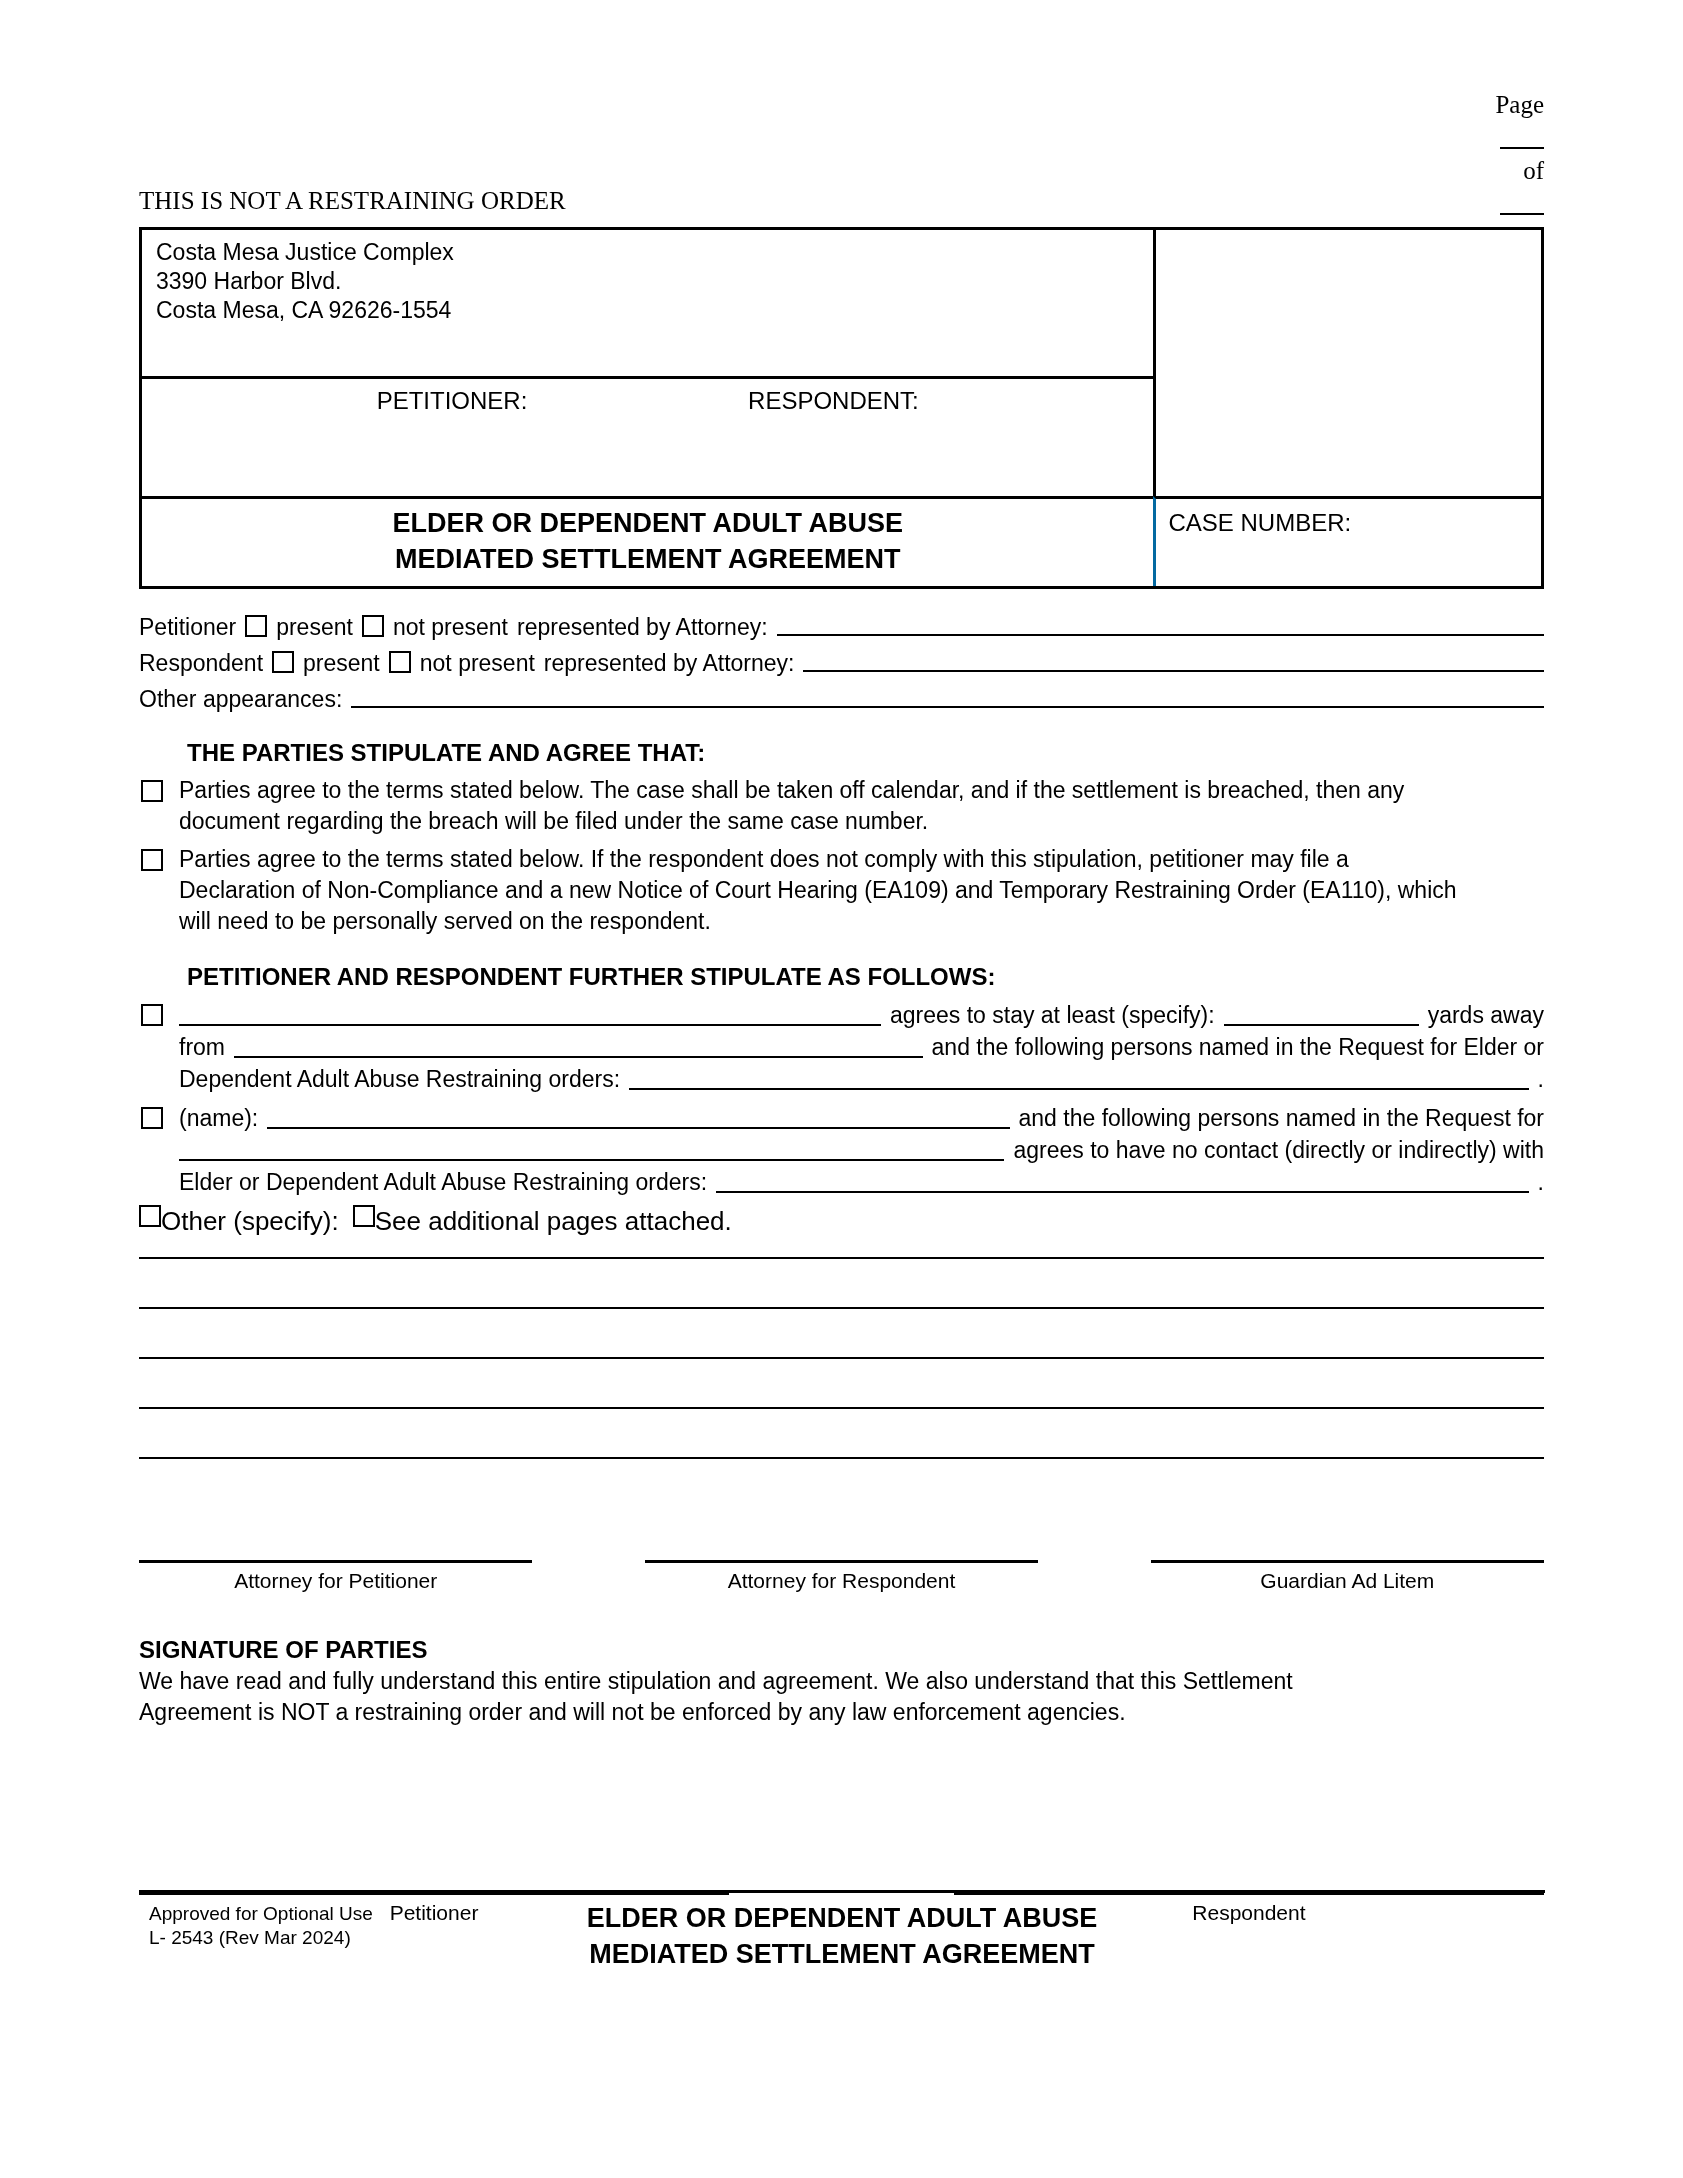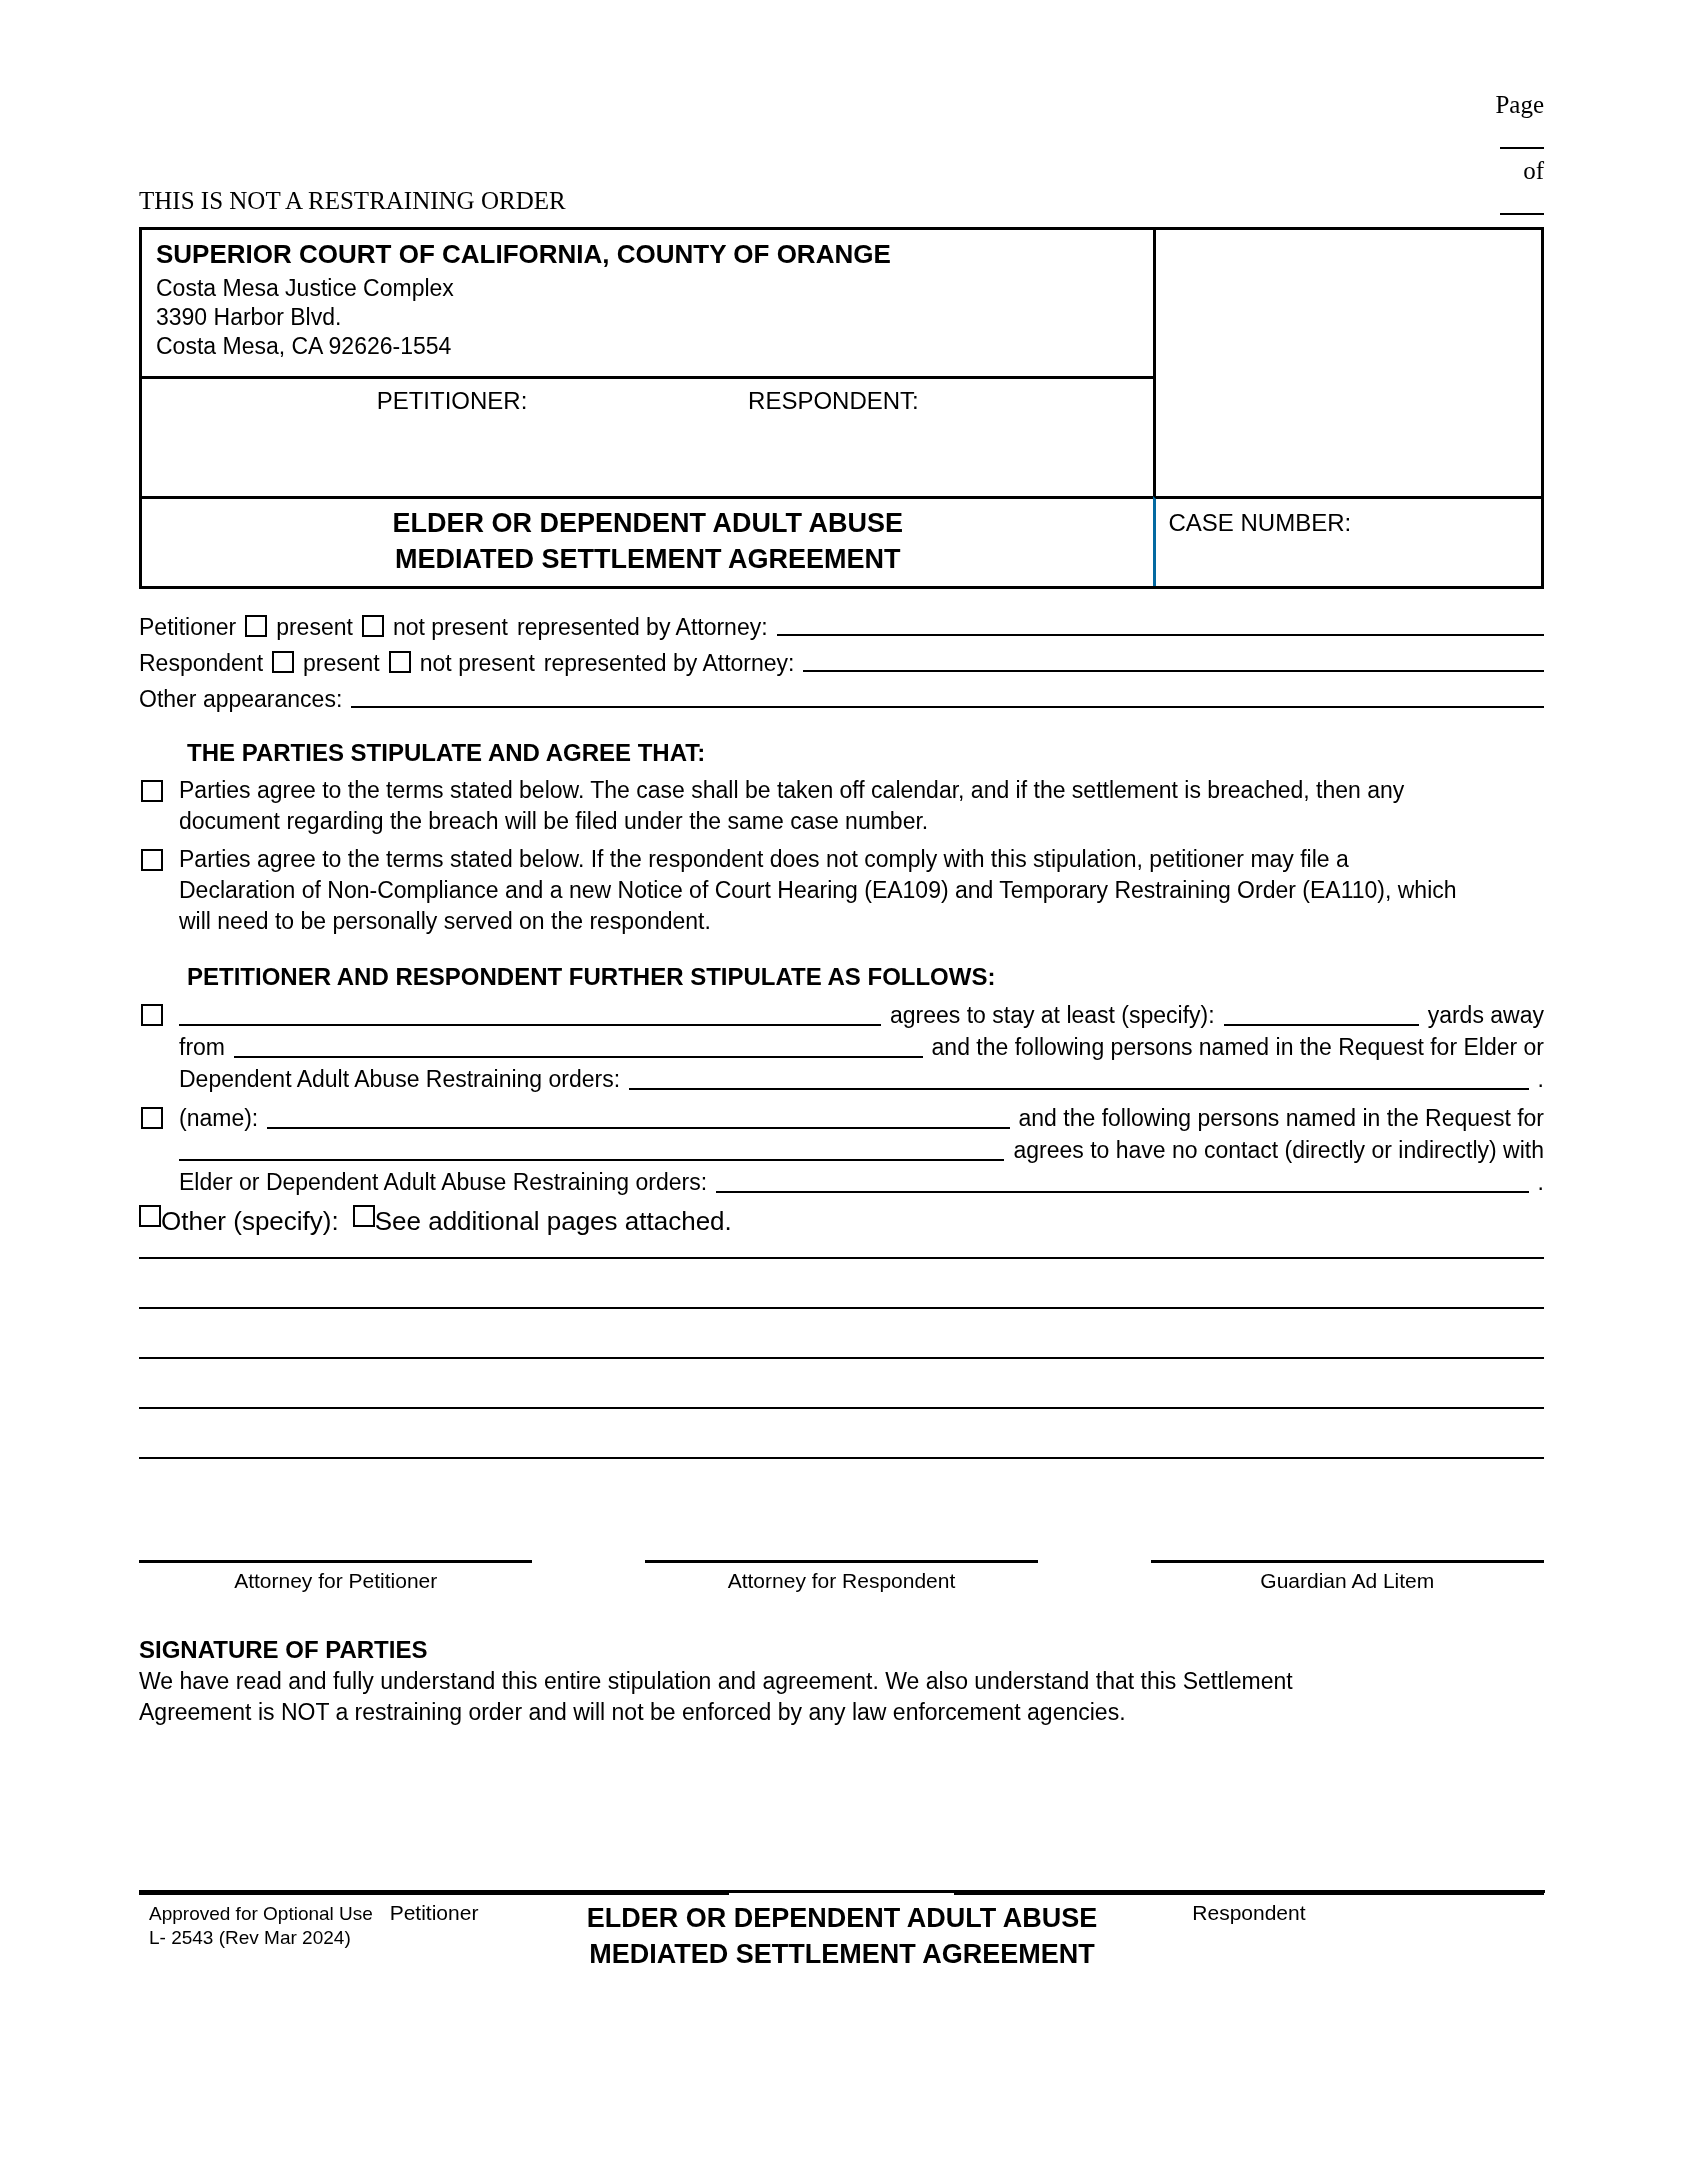--- a/index.html
+++ b/index.html
@@ -67,21 +67,20 @@
     <div class="pageof serif">
       <span>Page</span>
       <span class="u-blank"></span>
       <span>of</span>
       <span class="u-blank"></span>
     </div>
   </div>
 
   <div class="court-box">
     <div class="cell court-info">
-      <div class="court-name">SUPERIOR COURT OF CALIFORNIA, COUNTY OF ORANGE</div>
       <div>Costa Mesa Justice Complex</div>
       <div>3390 Harbor Blvd.</div>
       <div>Costa Mesa, CA 92626-1554</div>
     </div>
     <div class="stamp"></div>
     <div class="cell parties">
       <div><span>PETITIONER:</span></div>
       <div><span>RESPONDENT:</span></div>
     </div>
     <div class="title-cell">

